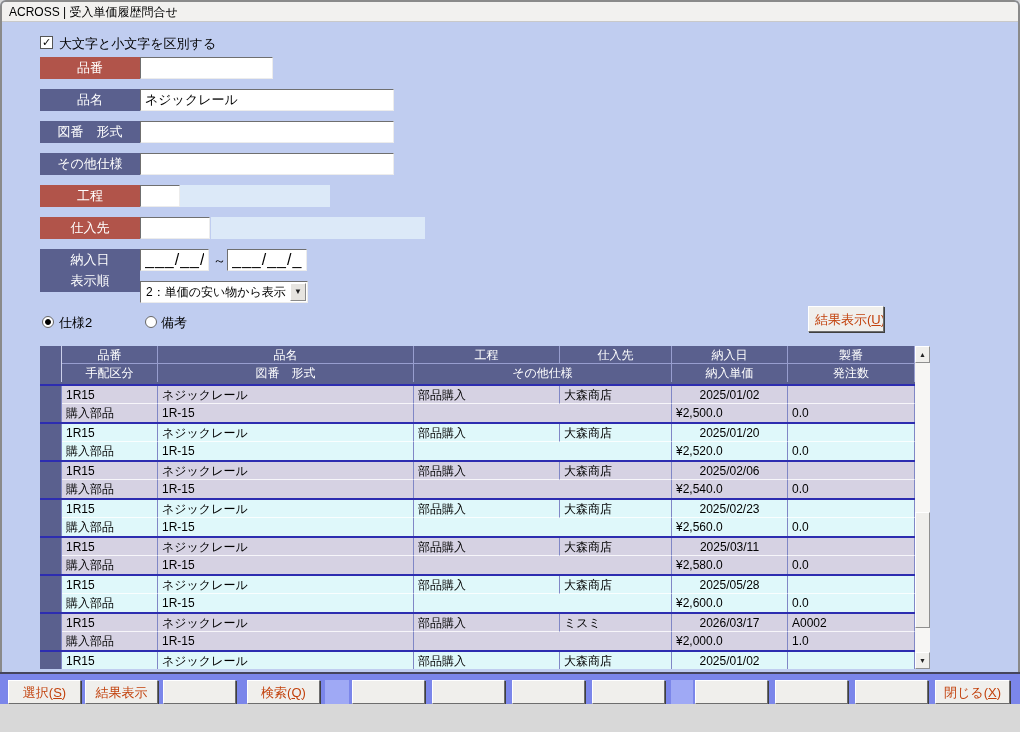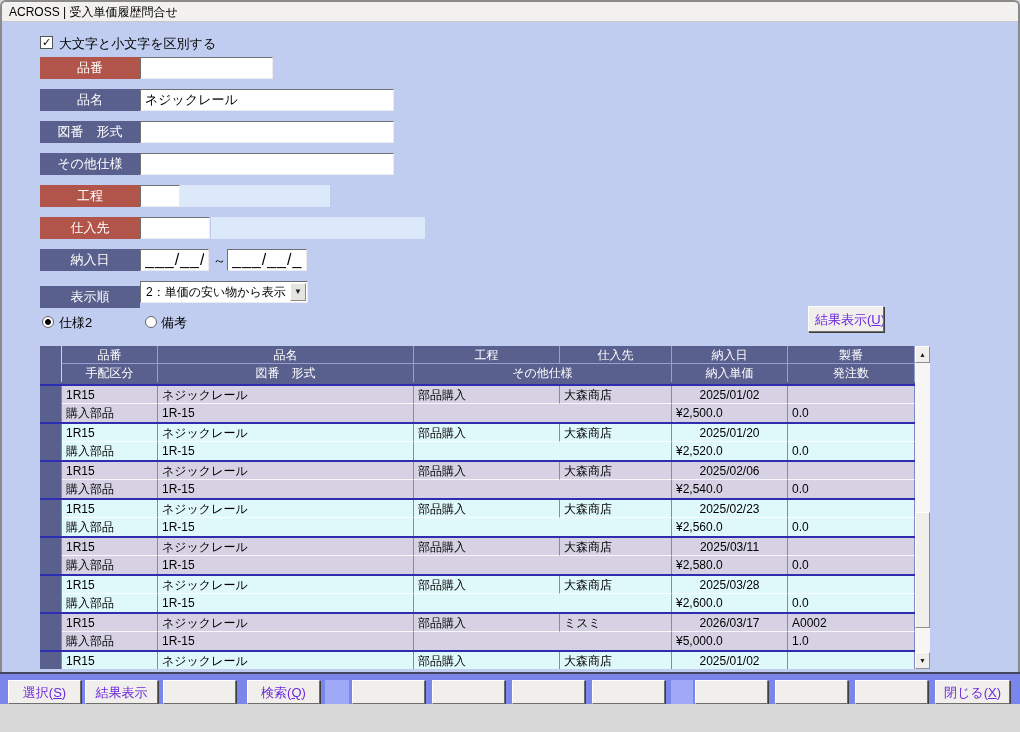--- a/index.html
+++ b/index.html
@@ -33,21 +33,21 @@
   
   .dd{position:absolute;left:140px;top:281px;width:168px;height:22px;background:#fff;
       border:1px solid;border-color:#6f6f6f #ececec #ececec #6f6f6f;box-sizing:border-box;
       font-size:12px;line-height:20px;padding-left:5px;white-space:nowrap;overflow:hidden;}
   .dd-arrow{position:absolute;right:1px;top:1px;width:16px;height:18px;background:#e6e4e0;
       border:1px solid;border-color:#fff #8a8a8a #8a8a8a #fff;box-sizing:border-box;
       font-size:8px;text-align:center;line-height:16px;color:#222;}
   
   .btn{background:#f0efec;border:1px solid;border-color:#ffffff #6d6d6d #6d6d6d #ffffff;
        box-shadow:1px 1px 0 #3f3f3f;font-size:13px;text-align:center;box-sizing:border-box;
-       color:#6d28d9;font-family:inherit;white-space:nowrap;overflow:hidden;}
+       color:#c2410c;font-family:inherit;white-space:nowrap;overflow:hidden;}
   .result-btn{position:absolute;left:808px;top:306px;width:76px;height:26px;line-height:23px;}
   
   .tbl{position:absolute;left:40px;top:346px;width:890px;height:323px;overflow:hidden;background:#c0cdf0;}
   .tbl-body{position:absolute;left:0;top:0;width:875px;}
   .thead,.record{display:grid;grid-template-columns:22px 96px 256px 146px 112px 116px 127px;}
   .thead{grid-template-rows:18px 18px;background:#5a608e;border-bottom:2px solid #2d2db0;height:38px;box-sizing:content-box;}
   .hc{color:#fff;font-size:12px;text-align:center;line-height:18px;border-right:1px solid #989ecf;
       white-space:nowrap;overflow:hidden;}
   .hc.r1{border-bottom:1px solid #989ecf;}
   .hsel{grid-row:1/3;background:#5a608e;border-right:1px solid #ccd0ea;}
@@ -115,21 +115,21 @@
 
   <div class="lbl red" style="top:217px">仕入先</div>
   <div class="panel" style="left:211px;top:217px;width:214px"></div>
   <input class="inp" style="left: 140px; top: 217px; width: 70px;" value="">
 
   <div class="lbl slate" style="top:249px">納入日</div>
   <input class="inp datemask" style="left: 140px; top: 249px; width: 69px;" value="___/__/__">
   <span class="tilde" style="left:213px;top:252px">～</span>
   <input class="inp datemask" style="left: 227px; top: 249px; width: 80px;" value="___/__/__">
 
-  <div class="lbl slate" style="top:286px">表示順</div>
+  <div class="lbl slate" style="top:270px">表示順</div>
   <div class="dd">
     <span>2：単価の安い物から表示</span>
     <span class="dd-arrow">▼</span>
   </div>
 
   <span class="radio sel" style="left:42px;top:316px"></span>
   <span class="radio-label" style="left:59px;top:314px">仕様2</span>
   <span class="radio" style="left:145px;top:316px"></span>
   <span class="radio-label" style="left:161px;top:314px">備考</span>
 
@@ -221,40 +221,40 @@
             <div class="cell sp2"></div>
             <div class="cell num">¥2,580.0</div>
             <div class="cell num">0.0</div>
           </div>
           <div class="record cyan">
             <div class="sel"></div>
             <div class="cell l1">1R15</div>
             <div class="cell l1">ネジックレール</div>
             <div class="cell l1">部品購入</div>
             <div class="cell l1">大森商店</div>
-            <div class="cell l1 ctr">2025/03/28</div>
+            <div class="cell l1 ctr">2025/05/28</div>
             <div class="cell l1"></div>
             <div class="cell">購入部品</div>
             <div class="cell">1R-15</div>
             <div class="cell sp2"></div>
             <div class="cell num">¥2,600.0</div>
             <div class="cell num">0.0</div>
           </div>
           <div class="record lav">
             <div class="sel"></div>
             <div class="cell l1">1R15</div>
             <div class="cell l1">ネジックレール</div>
             <div class="cell l1">部品購入</div>
             <div class="cell l1">ミスミ</div>
             <div class="cell l1 ctr">2026/03/17</div>
             <div class="cell l1">A0002</div>
             <div class="cell">購入部品</div>
             <div class="cell">1R-15</div>
             <div class="cell sp2"></div>
-            <div class="cell num">¥5,000.0</div>
+            <div class="cell num">¥2,000.0</div>
             <div class="cell num">1.0</div>
           </div>
           <div class="record cyan partial">
             <div class="sel"></div>
             <div class="cell l1">1R15</div>
             <div class="cell l1">ネジックレール</div>
             <div class="cell l1">部品購入</div>
             <div class="cell l1">大森商店</div>
             <div class="cell l1 ctr">2025/01/02</div>
             <div class="cell l1"></div>

